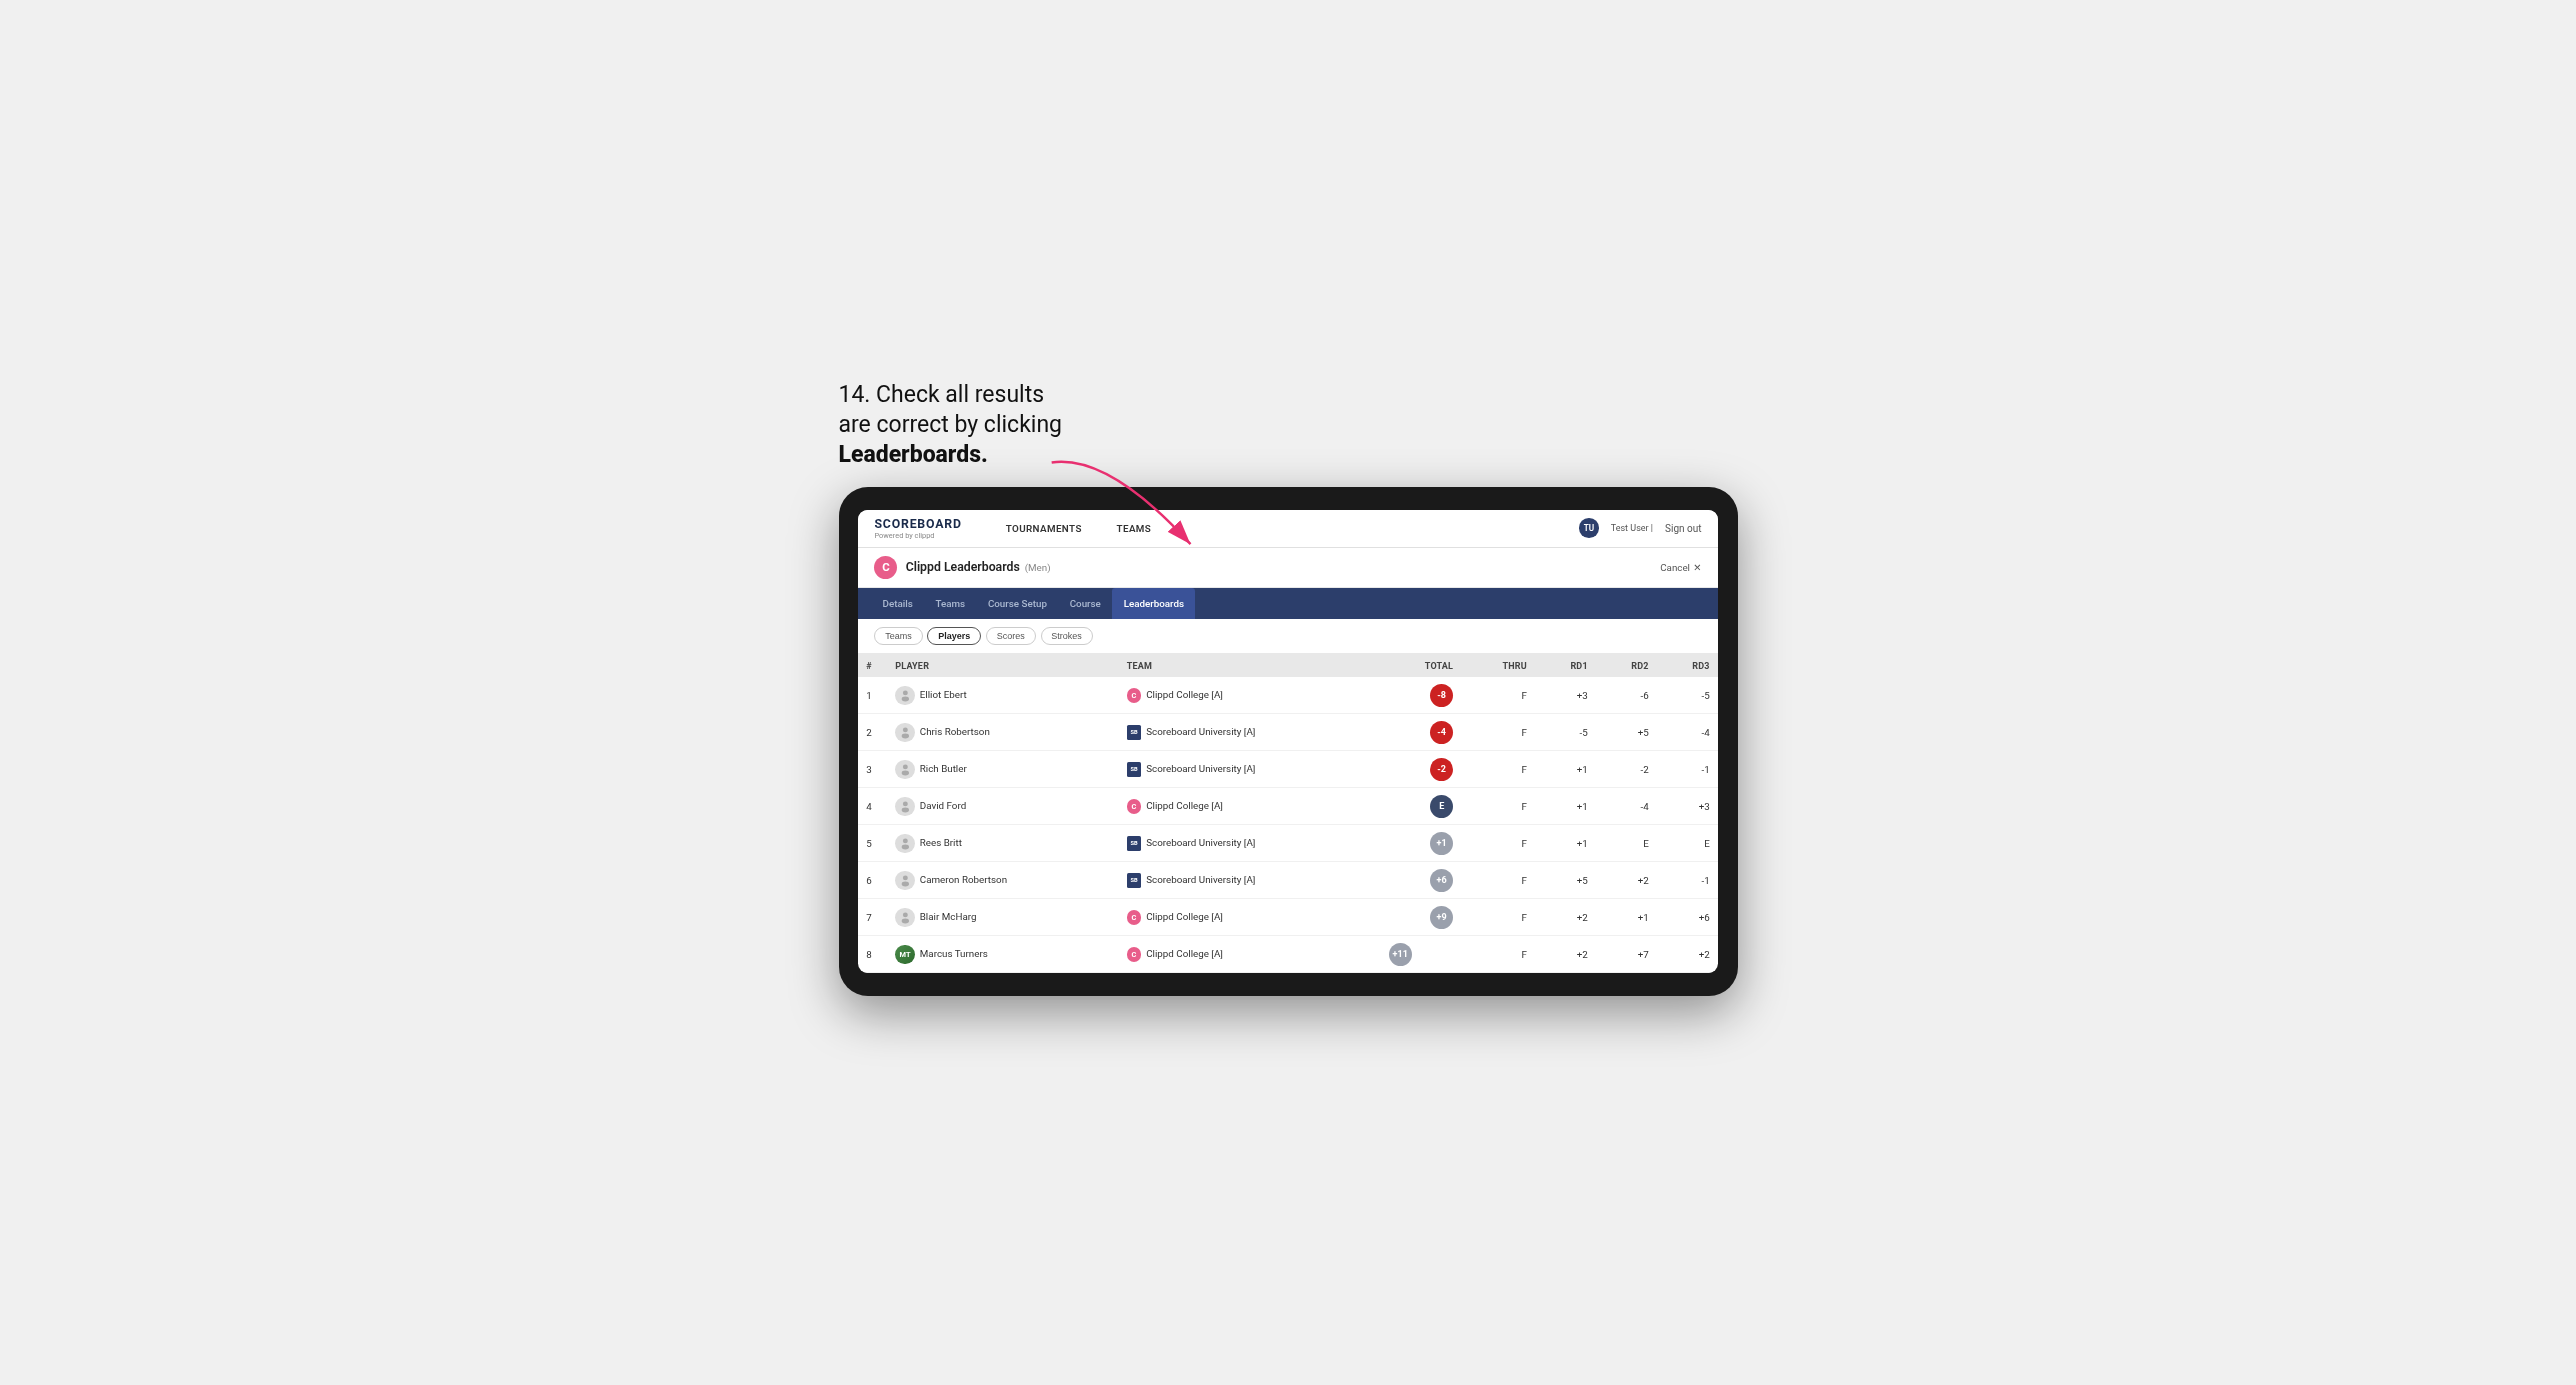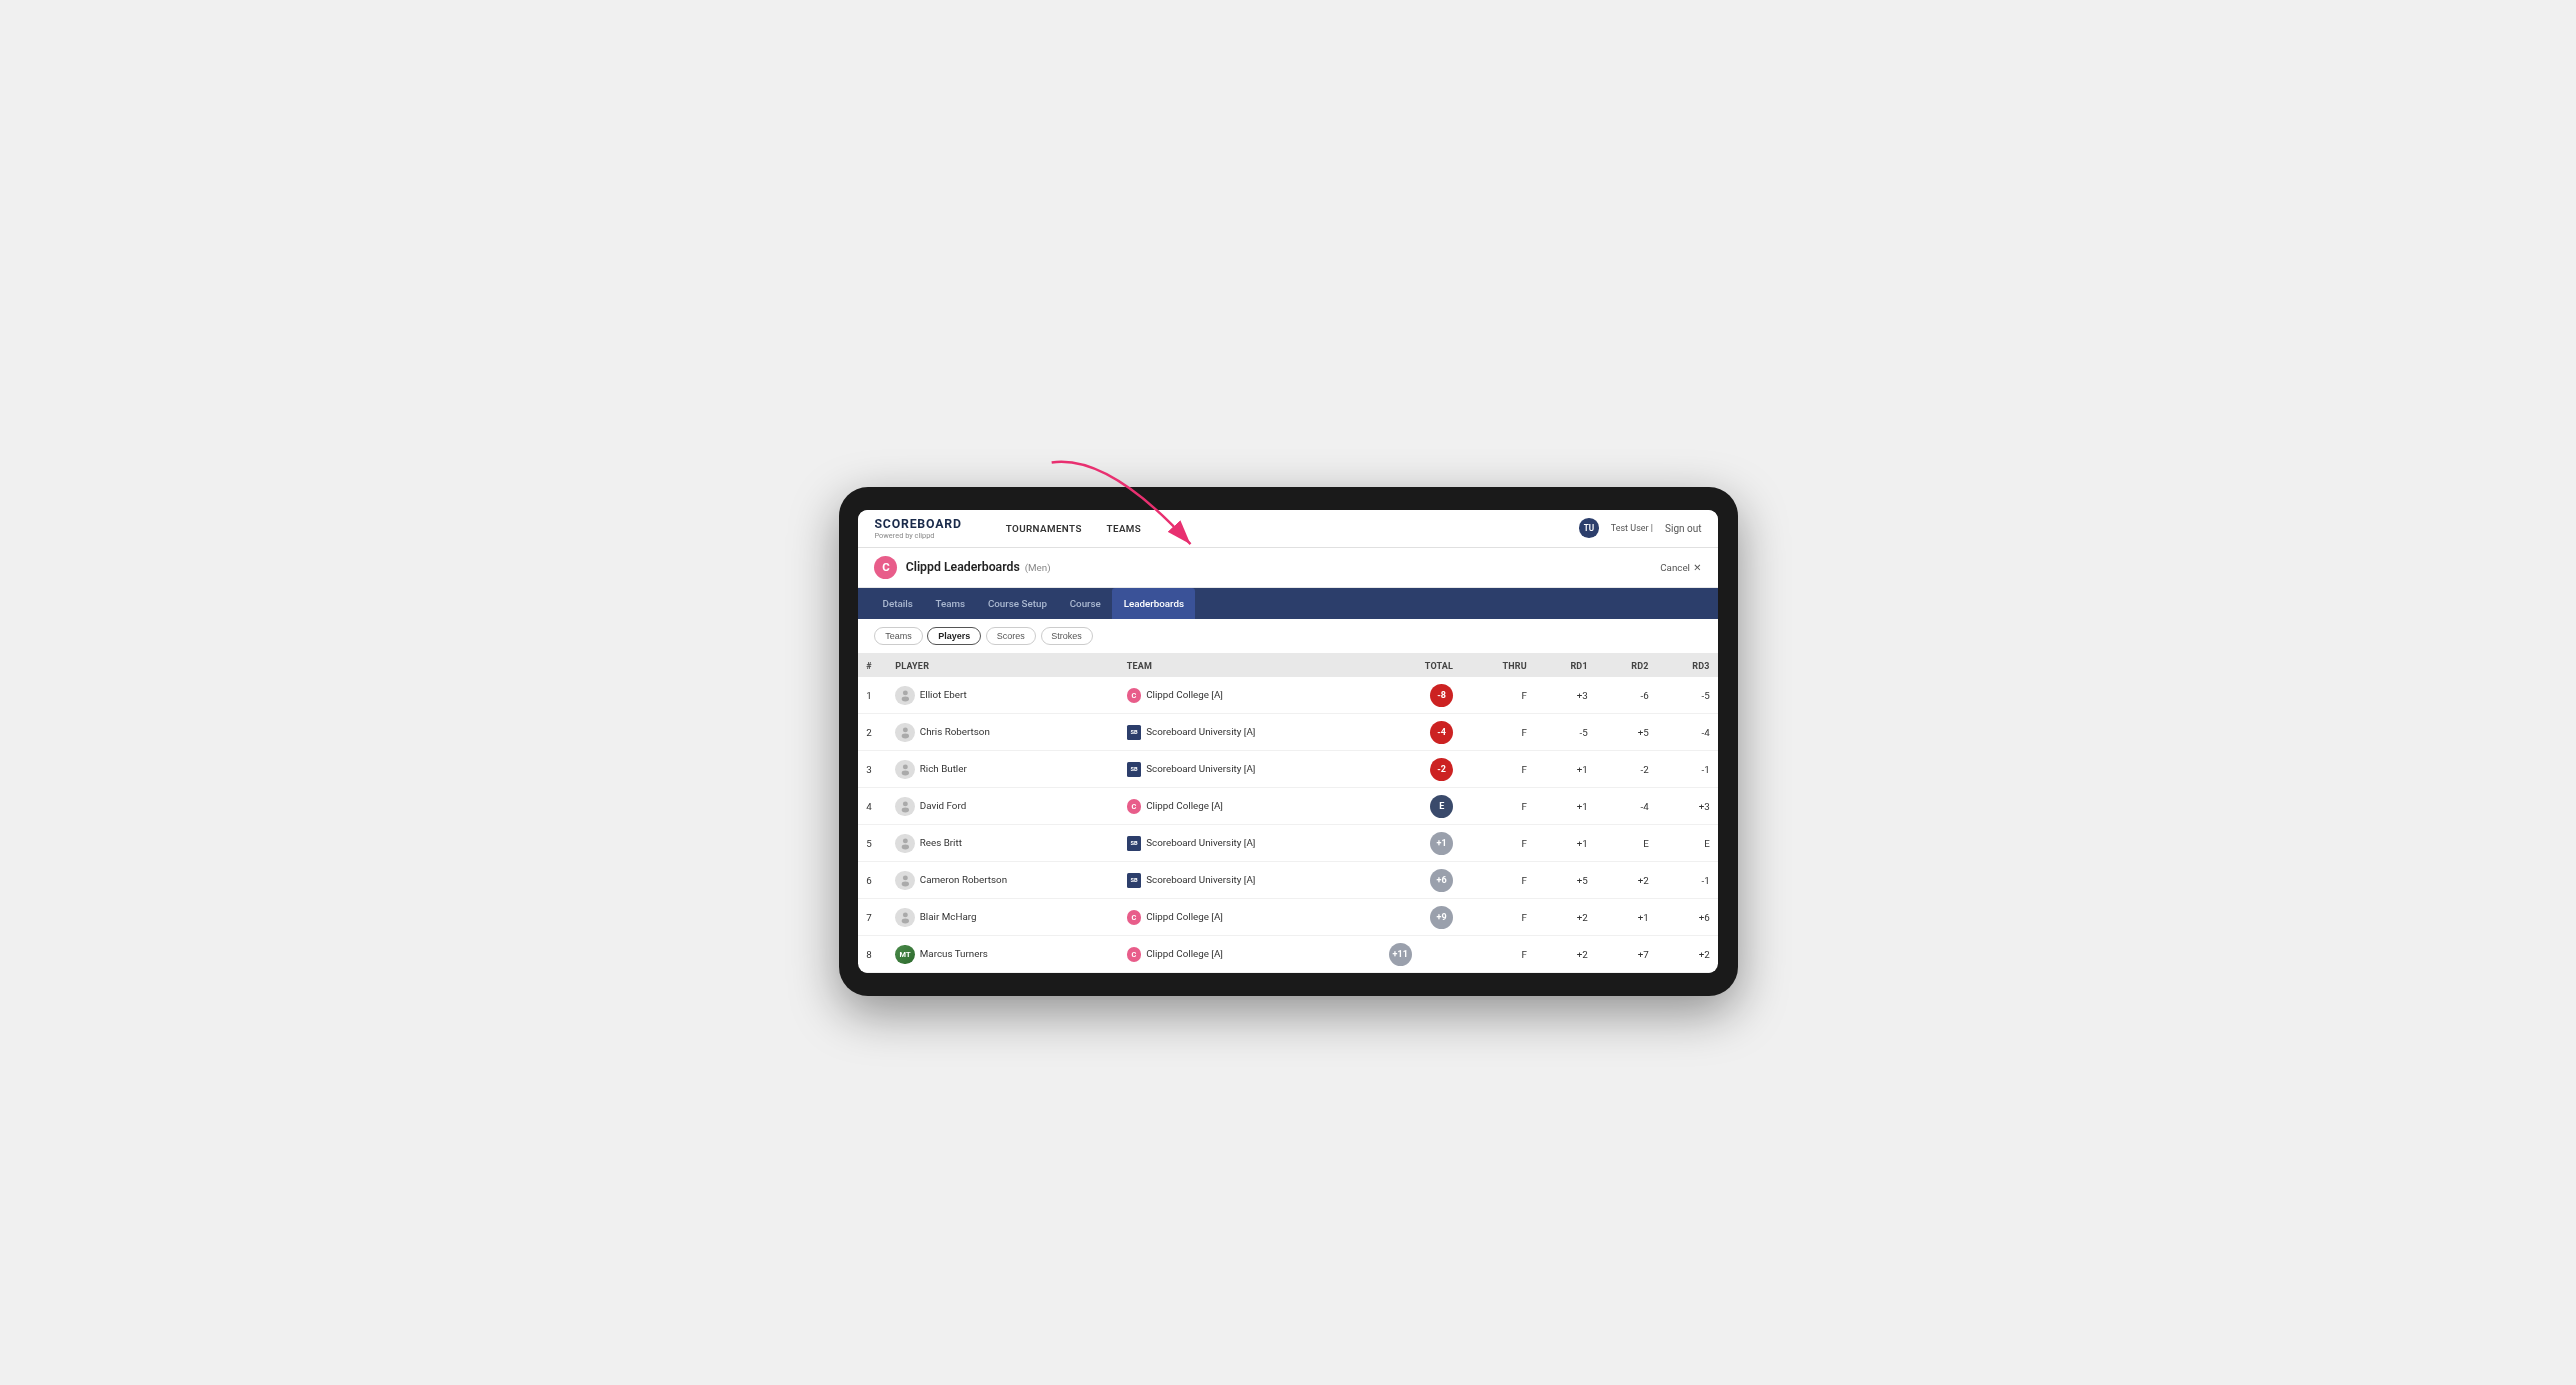--- a/index.html
+++ b/index.html
@@ -74,21 +74,21 @@
       letter-spacing: 0.8px;
       color: #1a2a4a;
       text-transform: uppercase;
     }
     .logo-sub {
       font-size: 7.4px;
       color: #888;
     }
     .nav-links {
       display: flex;
-      gap: 2px;
+      gap: 12px;
     }
     .nav-link {
       font-size: 9.8px;
       font-weight: 600;
       color: #333;
       text-transform: uppercase;
       letter-spacing: 0.4px;
       padding: 6.5px 11.4px;
       cursor: pointer;
       text-decoration: none;
@@ -292,20 +292,25 @@
       font-weight: 700;
       vertical-align: middle;
       margin-right: 4.9px;
     }
   </style>
 </head>
 <body>
 
 <div class="page-wrapper">
 
+  <div class="instruction-text">
+    <span>14. Check all results</span><br>
+    <span>are correct by clicking</span><br>
+    <strong>Leaderboards.</strong>
+  </div>
 
   <svg class="arrow-svg" viewBox="0 0 280 180">
     <defs>
       <marker id="arrowhead" markerWidth="10" markerHeight="7" refX="10" refY="3.5" orient="auto">
         <polygon points="0 0, 10 3.5, 0 7" fill="#e83070"></polygon>
       </marker>
     </defs>
     <path d="M 30 30 Q 100 20 200 130" stroke="#e83070" stroke-width="3" fill="none" marker-end="url(#arrowhead)"></path>
   </svg>
 

